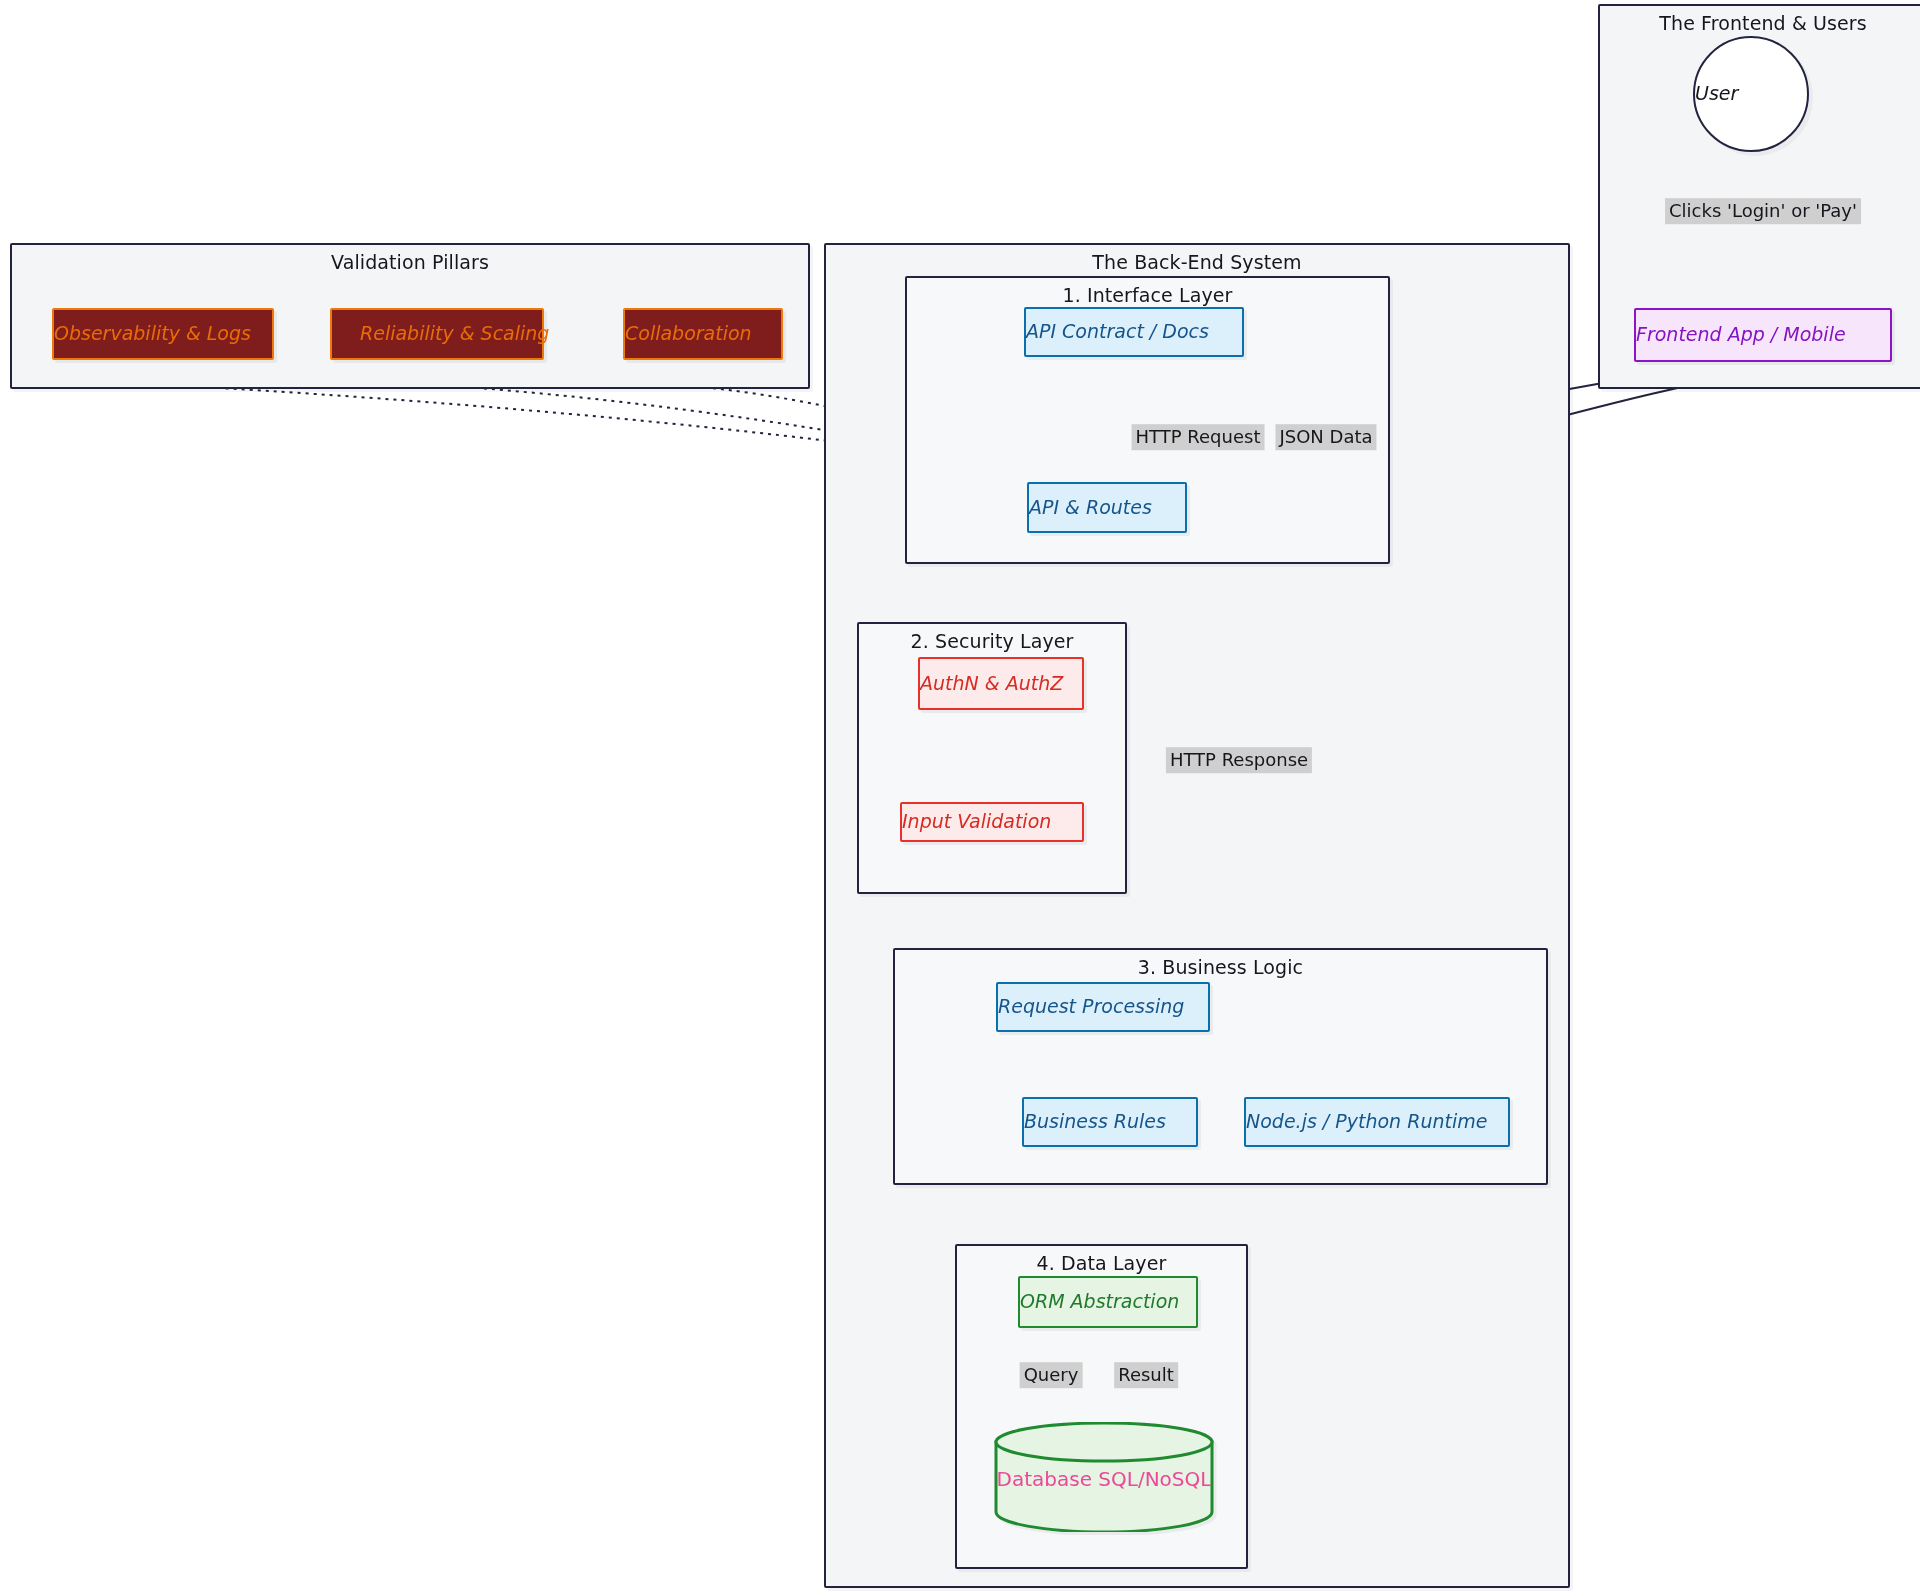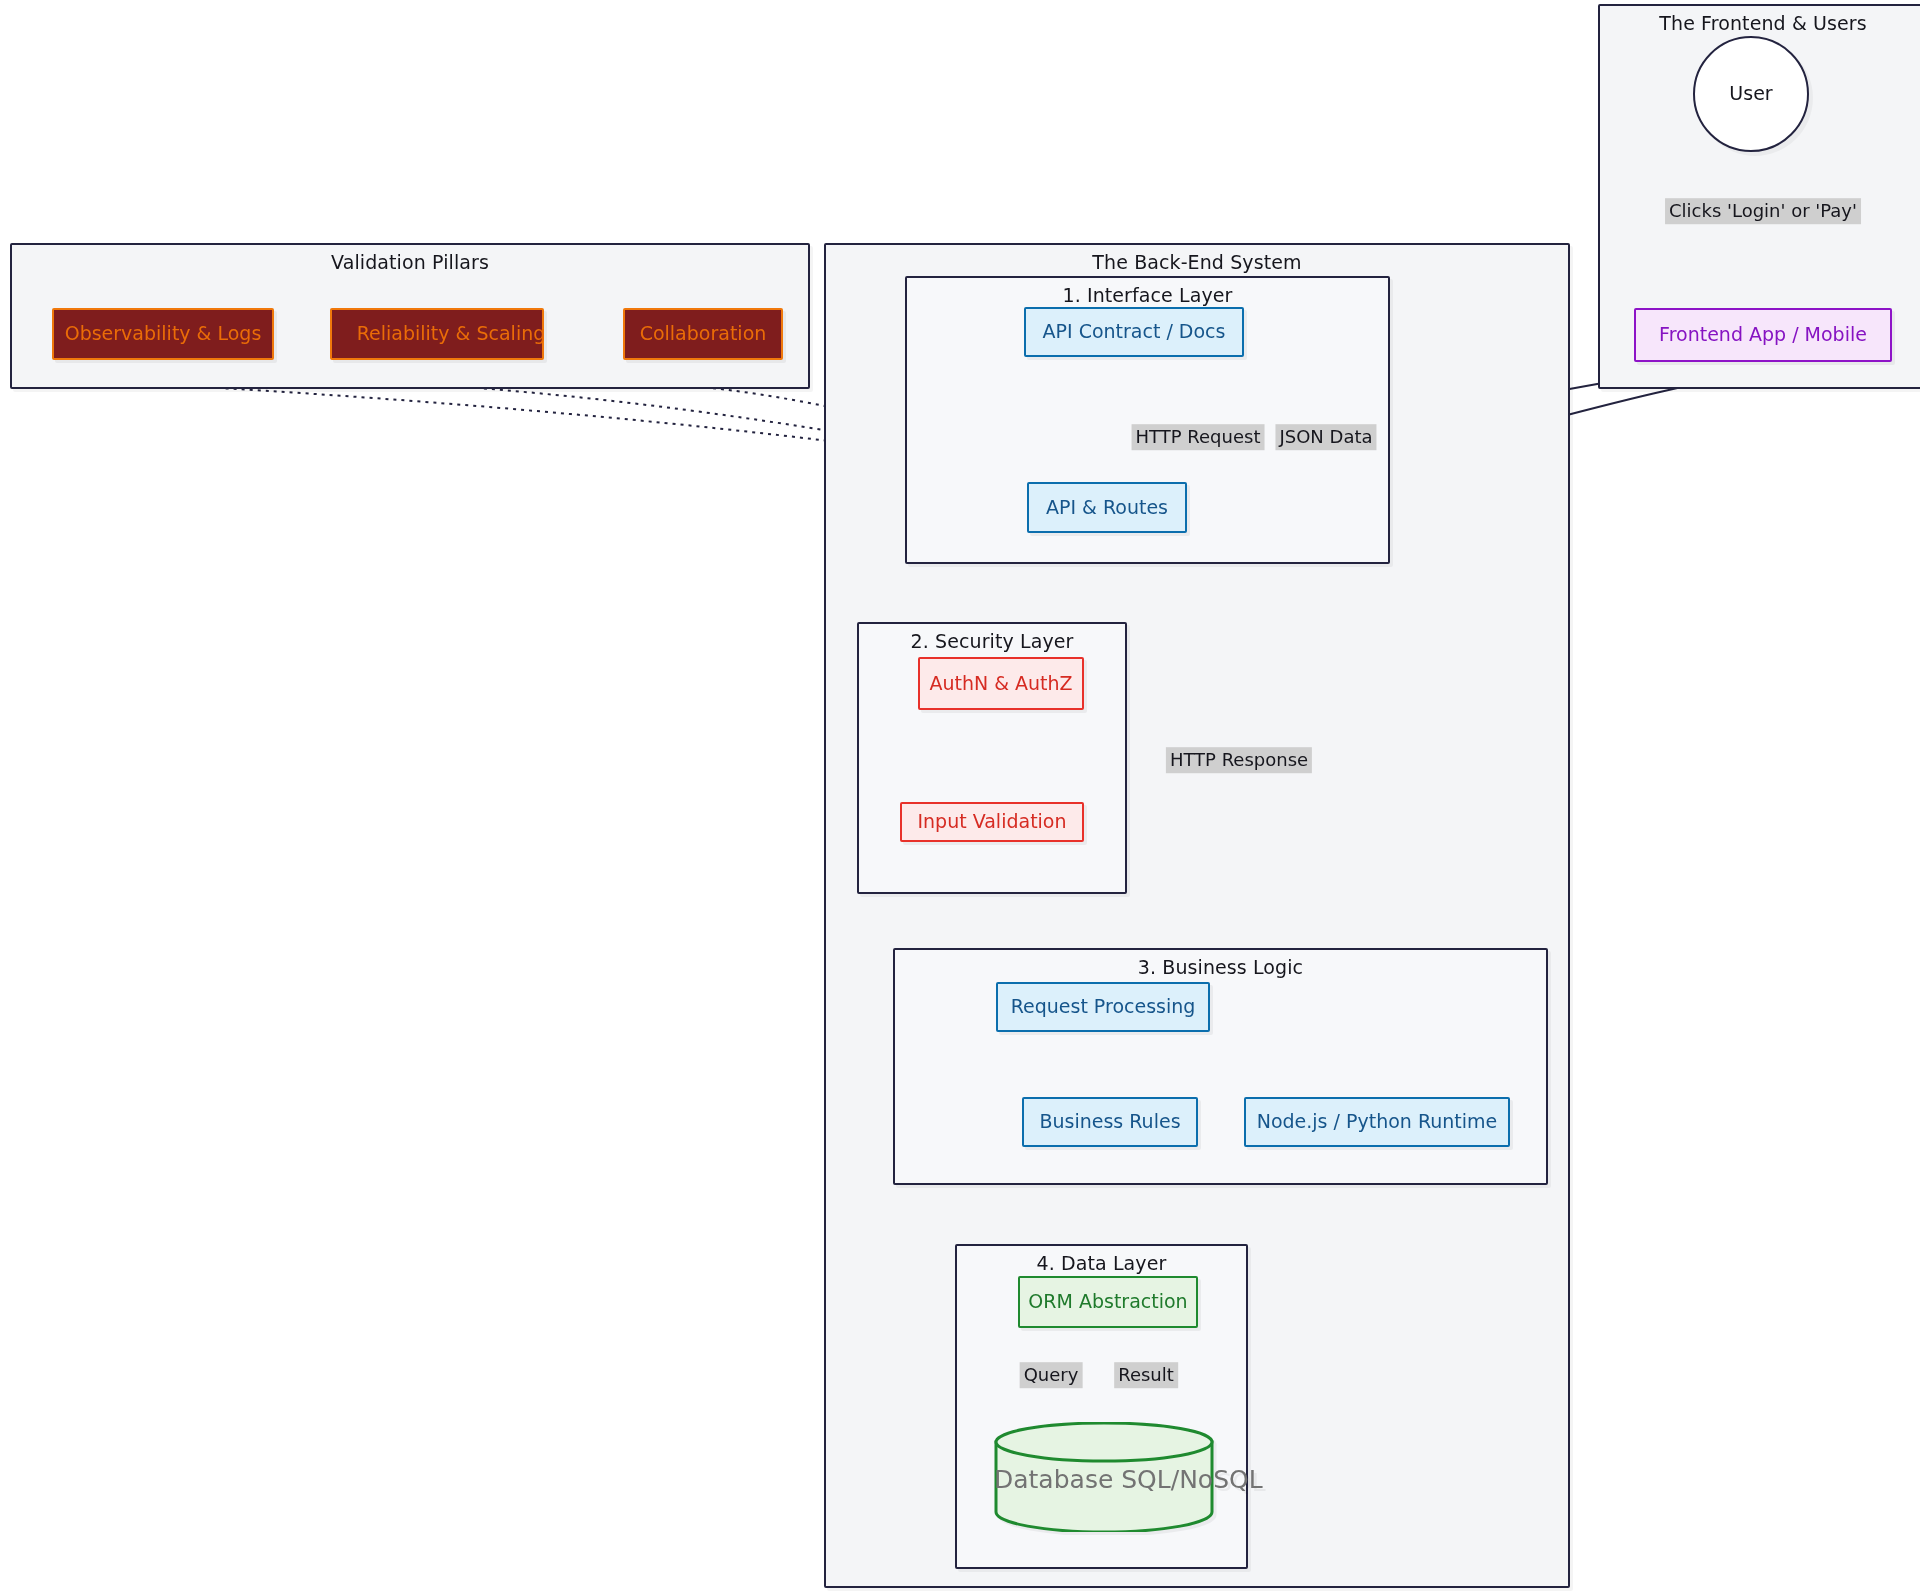--- a/index.html
+++ b/index.html
@@ -44,27 +44,28 @@
   .cluster.inner {
     background: #f7f8fa;
     border: 2px solid #23233f;
   }
 
   
   .node {
     position: absolute;
     display: flex;
     align-items: center;
-    justify-content: center;
+    justify-content: flex-start;
     text-align: center;
     border-radius: 2px;
     font-size: 19px;
     line-height: 1.15;
     white-space: nowrap;
     box-shadow: 3px 3px 0 rgba(0,0,0,0.05);
+    font-style: italic;
   }
   .node.blue   { background:#dcf0fb; border:2px solid #0b6ead; color:#16558b; }
   .node.red    { background:#fdeaea; border:2px solid #e8312a; color:#d62b22; }
   .node.green  { background:#e6f4e3; border:2px solid #1f8a2f; color:#1f7a2c; }
   .node.orange { background:#7f1d1d; border:2px solid #f0780b; color:#ea6c07; }
   .node.purple { background:#f7e6fb; border:2px solid #8d13c7; color:#8613c2; }
 
   
   .node.circle {
     border-radius: 50%;
@@ -78,22 +79,22 @@
   .cylinder {
     position: absolute;
     filter: drop-shadow(3px 3px 0 rgba(0,0,0,0.05));
   }
   .cylinder .cyl-label {
     position: absolute;
     left: 0; right: 0;
     top: 50%;
     transform: translateY(-42%);
     text-align: center;
-    font-size: 25px;
-    color: #737373;
+    font-size: 20px;
+    color: #ec4899;
     white-space: nowrap;
   }
 
   
   .edge-label {
     position: absolute;
     background: #cfcfcf;
     color: #16161d;
     font-size: 18px;
     line-height: 1.2;

